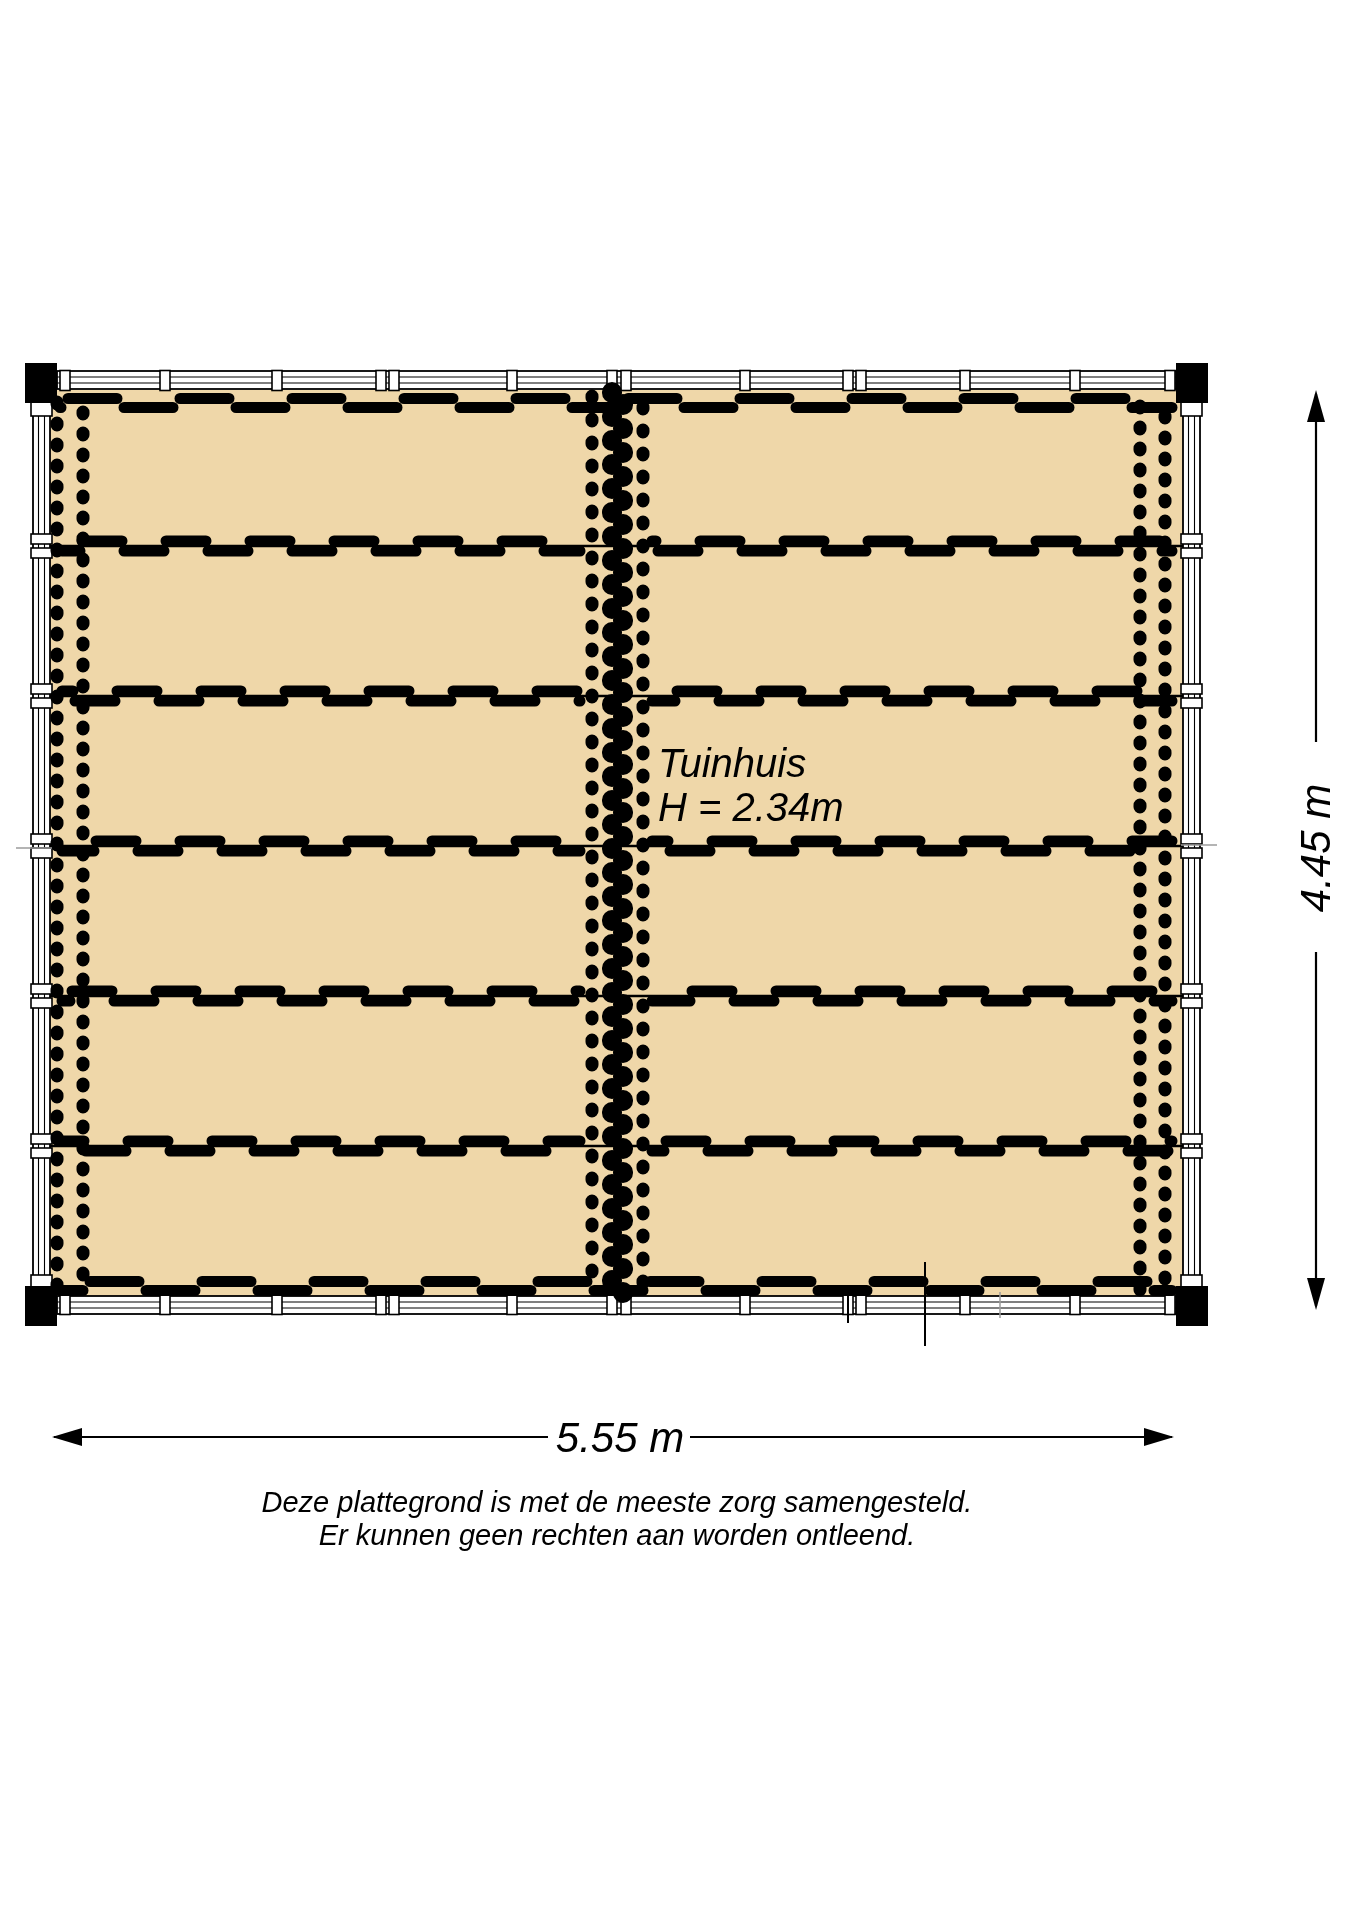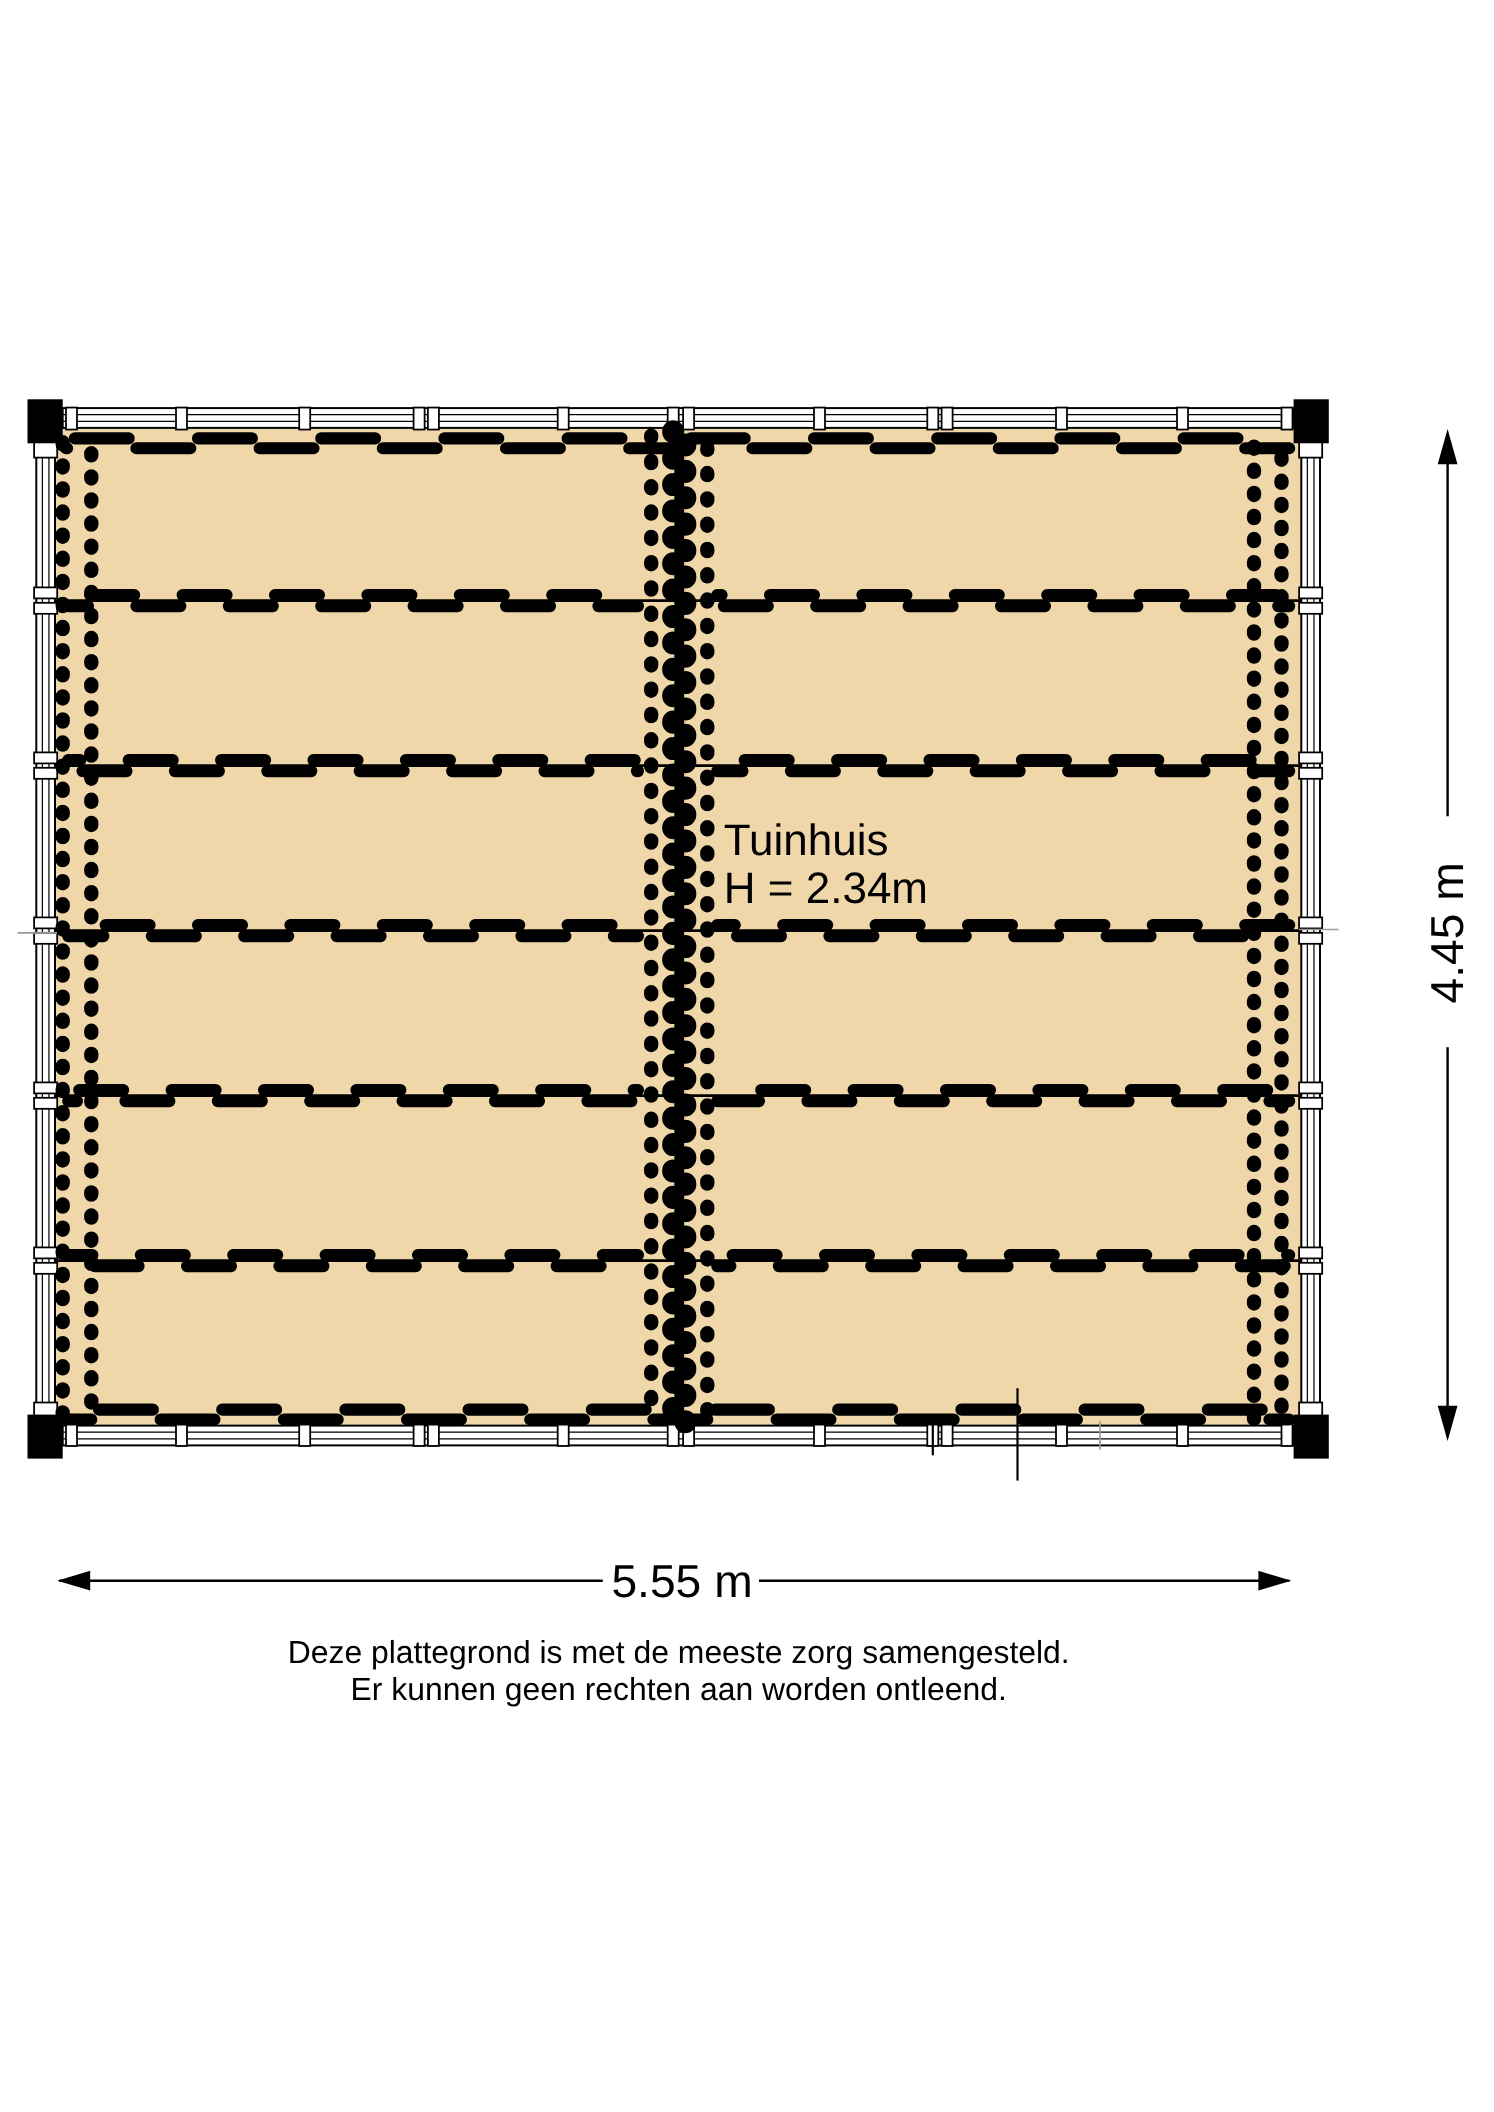--- a/index.html
+++ b/index.html
@@ -1,16 +1,16 @@
 <!DOCTYPE html>
 <html style="--floor: #EFD7A9; --ink: #000000; --tick: #9B9B9B;"><head>
 <meta charset="utf-8">
 <style>
   html,body{margin:0;padding:0;background:#ffffff;}
-  .page{position:relative;width:1358px;height:1920px;background:#fff;overflow:hidden;}
+  .page{position:relative;width:1358px;height:1920px;background:#fff;overflow:hidden;font-style:italic;}
   svg{display:block;}
   .floor{fill:var(--floor);}
   .wall{fill:#ffffff;stroke:var(--ink);stroke-width:1.8;}
   .wline{stroke:var(--ink);stroke-width:1.1;fill:none;}
   .stud{fill:#ffffff;stroke:var(--ink);stroke-width:1.6;}
   .post{fill:var(--ink);}
   .rowline{stroke:var(--ink);stroke-width:2.6;fill:none;}
   .zip{stroke:var(--ink);stroke-width:11;stroke-linecap:round;fill:none;stroke-dasharray:40 44;}
   .zipb{stroke:var(--ink);stroke-width:11;stroke-linecap:round;fill:none;stroke-dasharray:49 63;}
   .dotcol{stroke:var(--ink);stroke-width:13;stroke-linecap:round;fill:none;stroke-dasharray:2 19;}

